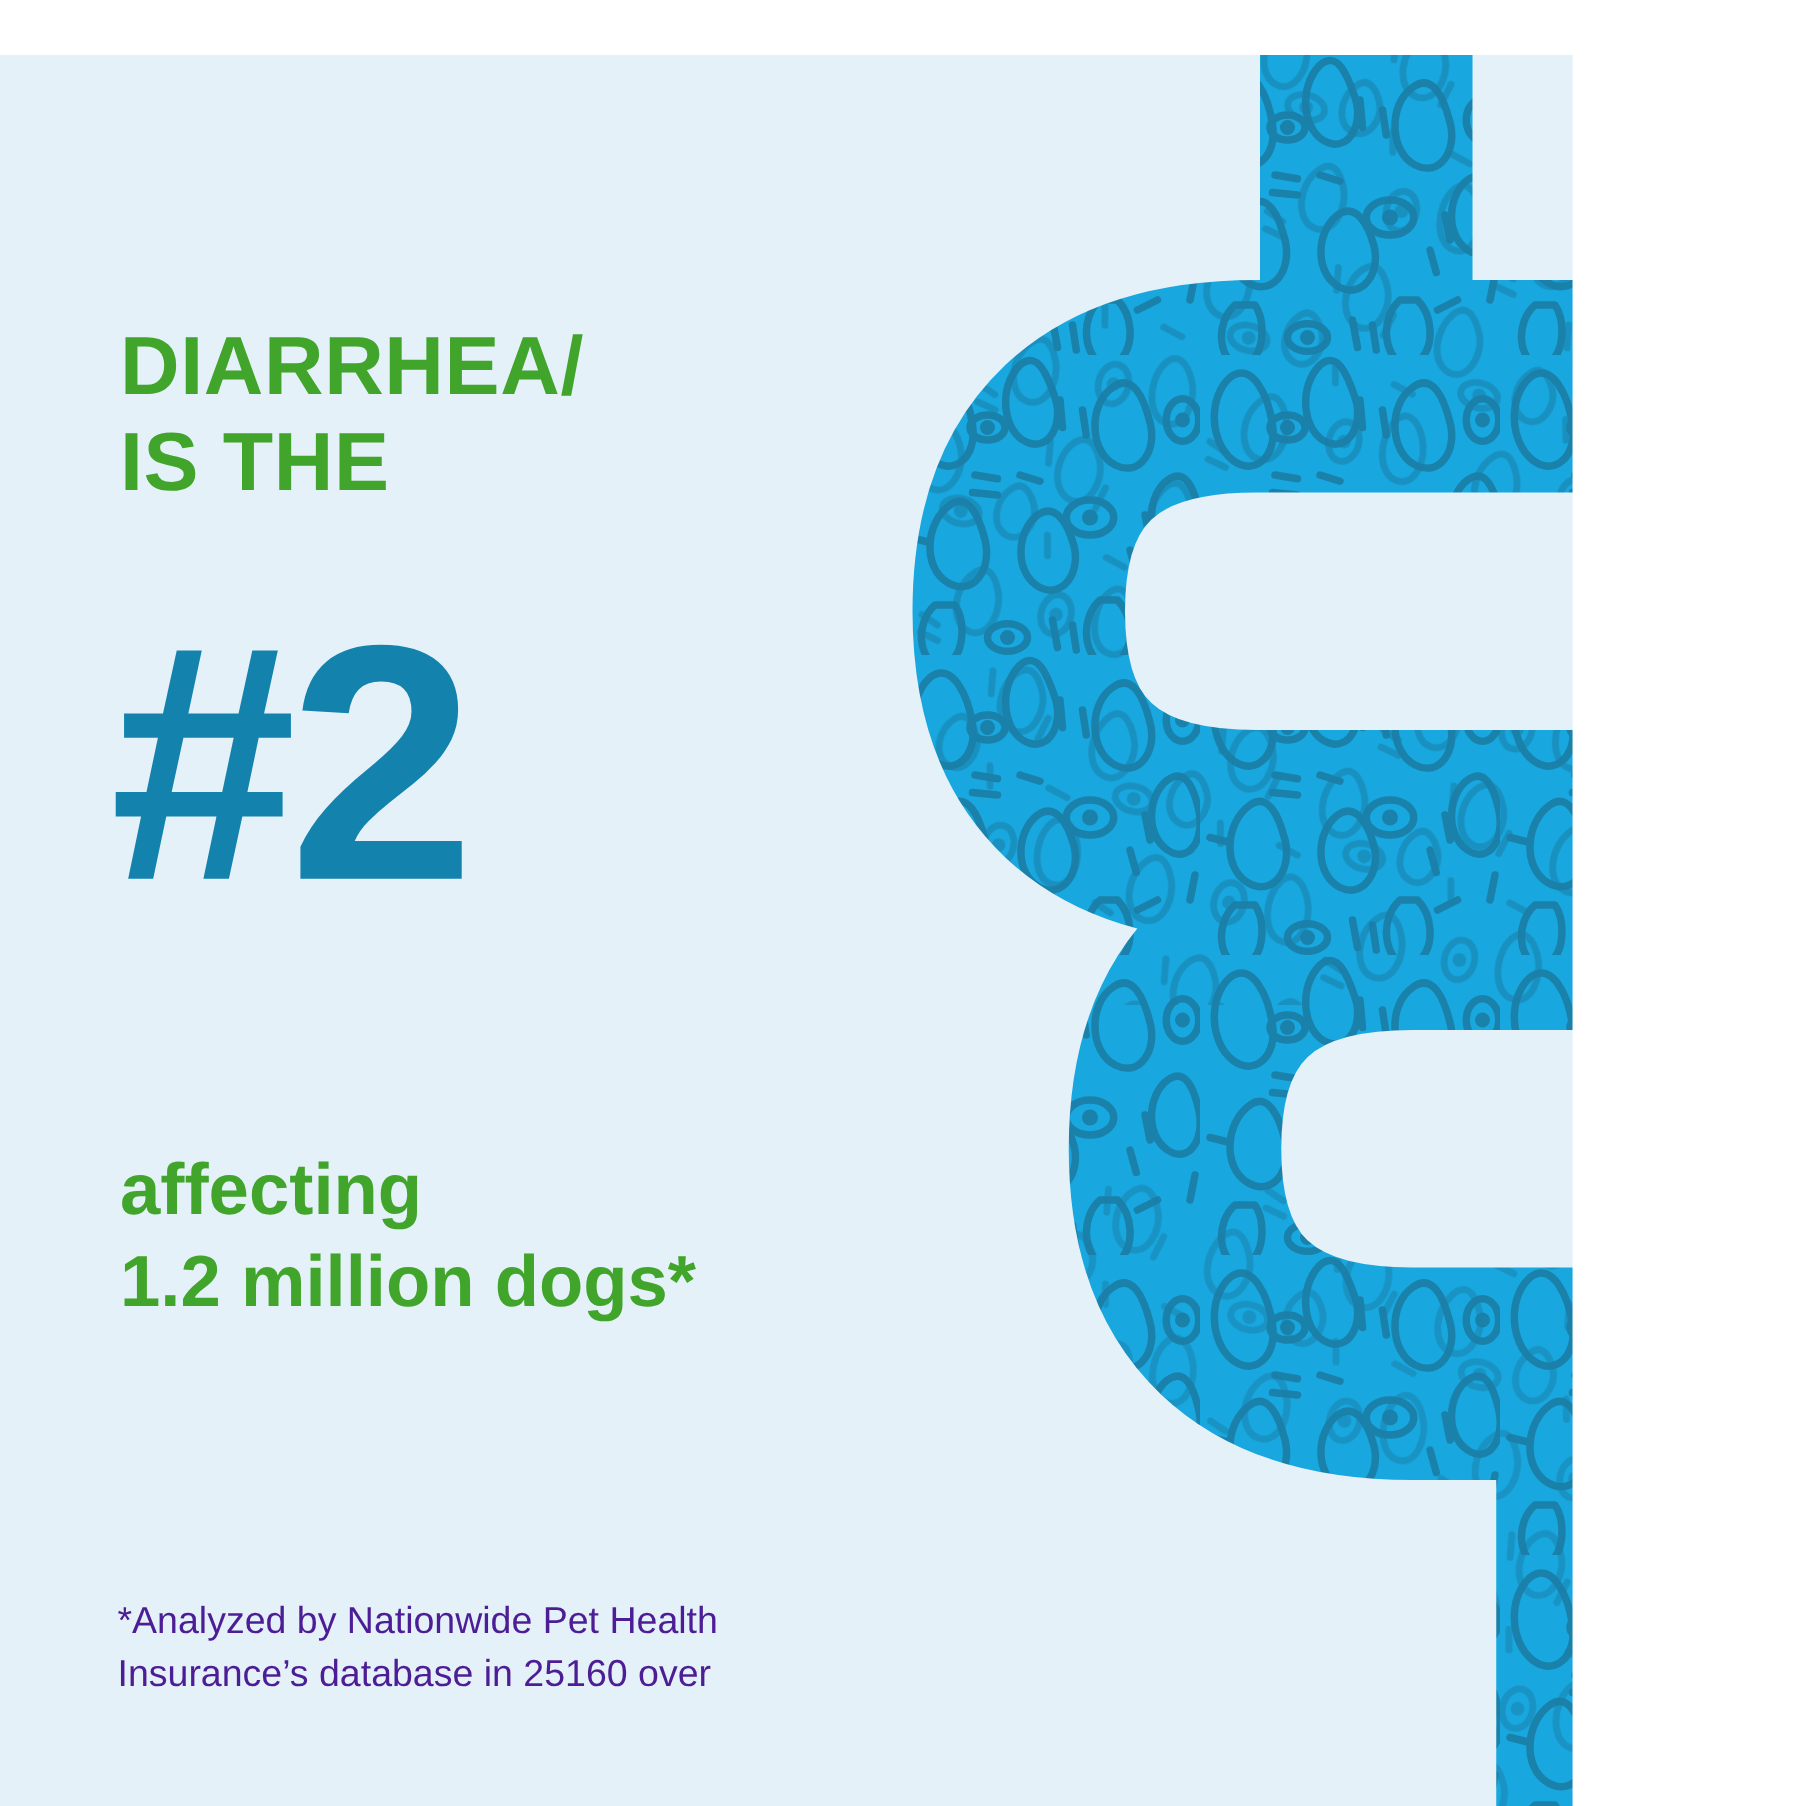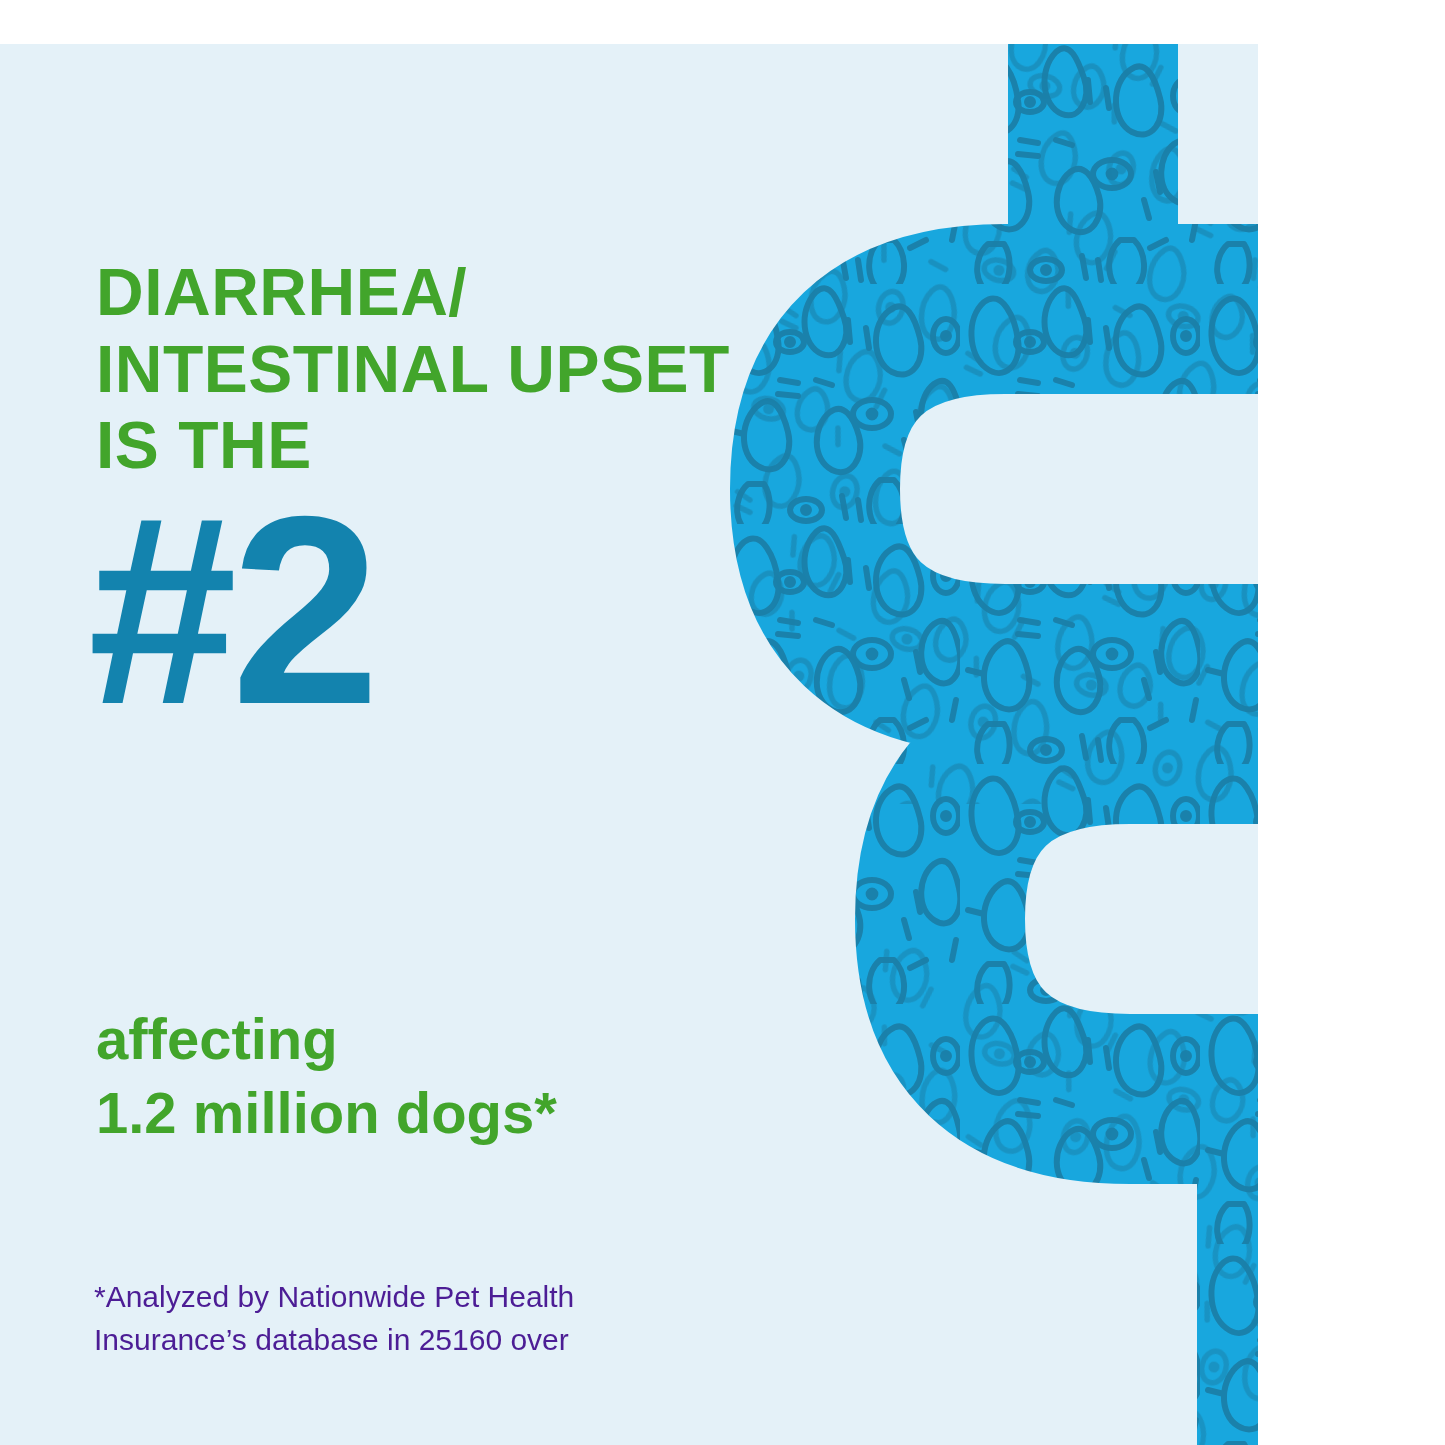--- a/index.html
+++ b/index.html
@@ -69,21 +69,21 @@
     font-weight: 700;
     line-height: 1.17;
     letter-spacing: 0.4px;
     text-transform: uppercase;
   }
   .subhead .sh-line { display: block; white-space: nowrap; }
 
   .subhead-soft {
     position: absolute;
     left: 96px;
-    top: 958px;
+    top: 871px;
     width: 760px;
     color: #42a52b;
     font-size: 58px;
     font-weight: 700;
     line-height: 1.27;
     letter-spacing: 0px;
   }
   .subhead-soft .ss-line { display: block; white-space: nowrap; }
 
   .footnote {
@@ -208,21 +208,20 @@
       <rect x="0" y="0" width="1445" height="1445" fill="url(#gutTexture)" opacity="0.95"></rect>
       <rect x="0" y="0" width="1445" height="760" fill="url(#gutTexture2)" opacity="0.55"></rect>
       <rect x="0" y="900" width="1445" height="545" fill="url(#gutTexture2)" opacity="0.5"></rect>
     </g>
   </svg>
 
   <div class="text-layer">
 
     <div class="headline">
       <span class="hl-line">DIARRHEA/</span>
-      <span class="hl-line">INTESTINAL UPSET</span>
       <span class="hl-line">IS THE</span>
     </div>
 
     <div class="bignum">#2</div>
 
 
     <div class="subhead-soft">
       <span class="ss-line">affecting</span>
       <span class="ss-line">1.2 million dogs*</span>
     </div>

